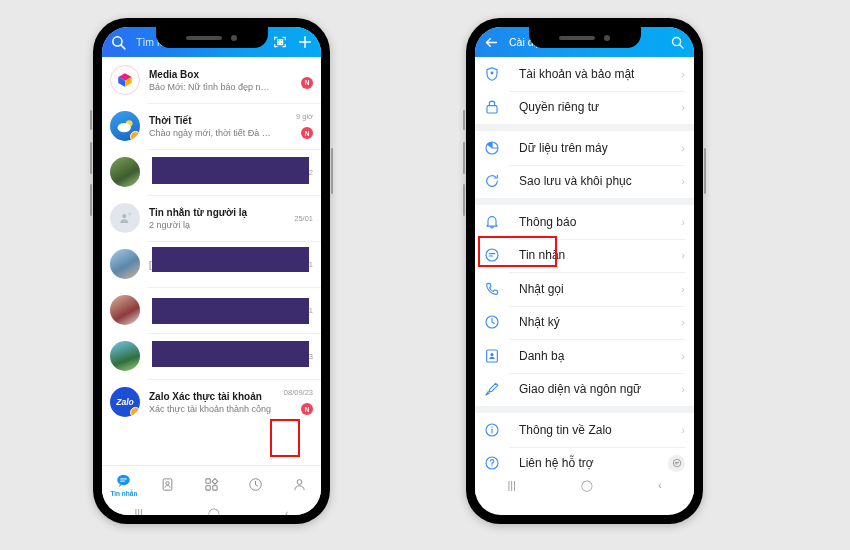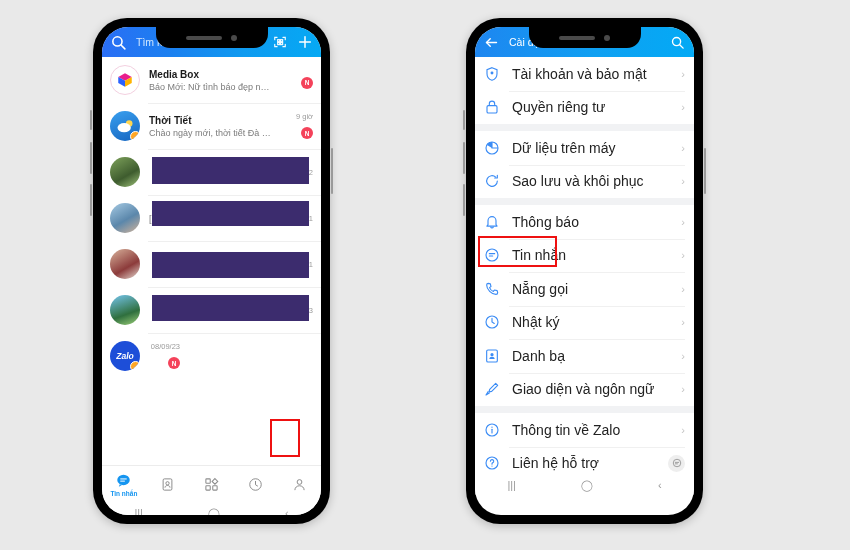--- a/index.html
+++ b/index.html
@@ -167,21 +167,21 @@
     display: flex; align-items: center;
     height: 33.5px;
     padding: 0 9px;
     position: relative;
   }
   .set-row + .set-row::before {
     content: ""; position: absolute; left: 34px; right: 9px; top: 0;
     height: 1px; background: #f0f0f0;
   }
   .set-ico { width: 16px; height: 16px; flex: 0 0 auto; color: #3b8cf5; }
-  .set-label { flex: 1 1 auto; margin-left: 12px; font-size: 14px; color: #222; }
+  .set-label { flex: 1 1 auto; margin-left: 19px; font-size: 12px; color: #222; }
   .set-chev { color: #c5c5c5; font-size: 11px; flex: 0 0 auto; }
   .set-support-btn {
     width: 17px; height: 17px; border-radius: 50%;
     background: #eeeeee; color: #8a8a8a;
     display: flex; align-items: center; justify-content: center;
     flex: 0 0 auto;
   }
 </style>
 </head>
 <body>
@@ -263,20 +263,36 @@
           <div class="row-body">
             <div class="row-title"></div>
             <div class="row-sub"></div>
           </div>
           <div class="row-meta">
             <div class="row-time">02</div>
           </div>
           <div class="redact" style="left:50px; top:8px; width:157px; height:27px;"></div>
         </div>
 
+        <div class="chat-row">
+          <div class="avatar" style="background:#e2e6ec;display:flex;align-items:center;justify-content:center;">
+            <svg viewBox="0 0 24 24" width="15" height="15" fill="#b2bac4">
+              <circle cx="10" cy="8" r="3.4"></circle>
+                <path d="M3.5 19c0-3.6 3-6 6.5-6s6.5 2.4 6.5 6z"></path>
+              <text x="16" y="9" font-size="8" fill="#b2bac4" font-family="Liberation Sans">?</text>
+            </svg>
+          </div>
+          <div class="row-body">
+            <div class="row-title">Tin nhắn từ người lạ</div>
+            <div class="row-sub">2 người lạ</div>
+          </div>
+          <div class="row-meta">
+            <div class="row-time">25/01</div>
+          </div>
+        </div>
 
         <div class="chat-row">
           <div class="avatar" style="background:linear-gradient(150deg,#a7cbe4,#5b87ab 55%,#d3b49a);"></div>
           <div class="row-body">
             <div class="row-title"></div>
             <div class="row-sub">[Hình ảnh]</div>
           </div>
           <div class="row-meta">
             <div class="row-time">01</div>
           </div>
@@ -304,20 +320,24 @@
           <div class="row-meta">
             <div class="row-time">23</div>
           </div>
           <div class="redact" style="left:50px; top:8px; width:157px; height:26px;"></div>
         </div>
 
         <div class="chat-row">
           <div class="avatar" style="background:#1d4ed8;display:flex;align-items:center;justify-content:center;">
             <span style="color:#fff;font-size:8.5px;font-weight:bold;font-style:italic;">Zalo</span>
             <div class="badge-ck">✓</div>
+          </div>
+          <div class="row-body">
+            <div class="row-title">Zalo Xác thực tài khoản</div>
+            <div class="row-sub">Xác thực tài khoản thành công</div>
           </div>
           <div class="row-meta">
             <div class="row-time">08/09/23</div>
             <div class="badge-n">N</div>
           </div>
         </div>
       </div>
 
       <div class="bottom-nav">
         <div class="nav-item active">
@@ -452,21 +472,21 @@
               <path d="M8 10h8M8 13.5h5" stroke-linecap="round"></path>
             </svg>
             <div class="set-label">Tin nhắn</div>
             <div class="set-chev">›</div>
           </div>
 
           <div class="set-row">
             <svg class="set-ico" viewBox="0 0 24 24" fill="none" stroke="#3b8cf5" stroke-width="1.7">
               <path d="M6.5 3.5l3 .8 1 4-2.2 1.7c1 2.6 3.1 4.7 5.7 5.7l1.7-2.2 4 1 .8 3c0 1.3-1.2 2.5-2.6 2.5C11.2 20 4 12.8 4 6.1 4 4.7 5.2 3.5 6.5 3.5z" stroke-linejoin="round"></path>
             </svg>
-            <div class="set-label">Nẵng gọi</div>
+            <div class="set-label">Nhật gọi</div>
             <div class="set-chev">›</div>
           </div>
 
           <div class="set-row">
             <svg class="set-ico" viewBox="0 0 24 24" fill="none" stroke="#3b8cf5" stroke-width="1.7">
               <circle cx="12" cy="12" r="9"></circle>
                 <path d="M12 6.6V12l3.4 2.1" stroke-linecap="round"></path>
             </svg>
             <div class="set-label">Nhật ký</div>
             <div class="set-chev">›</div>

